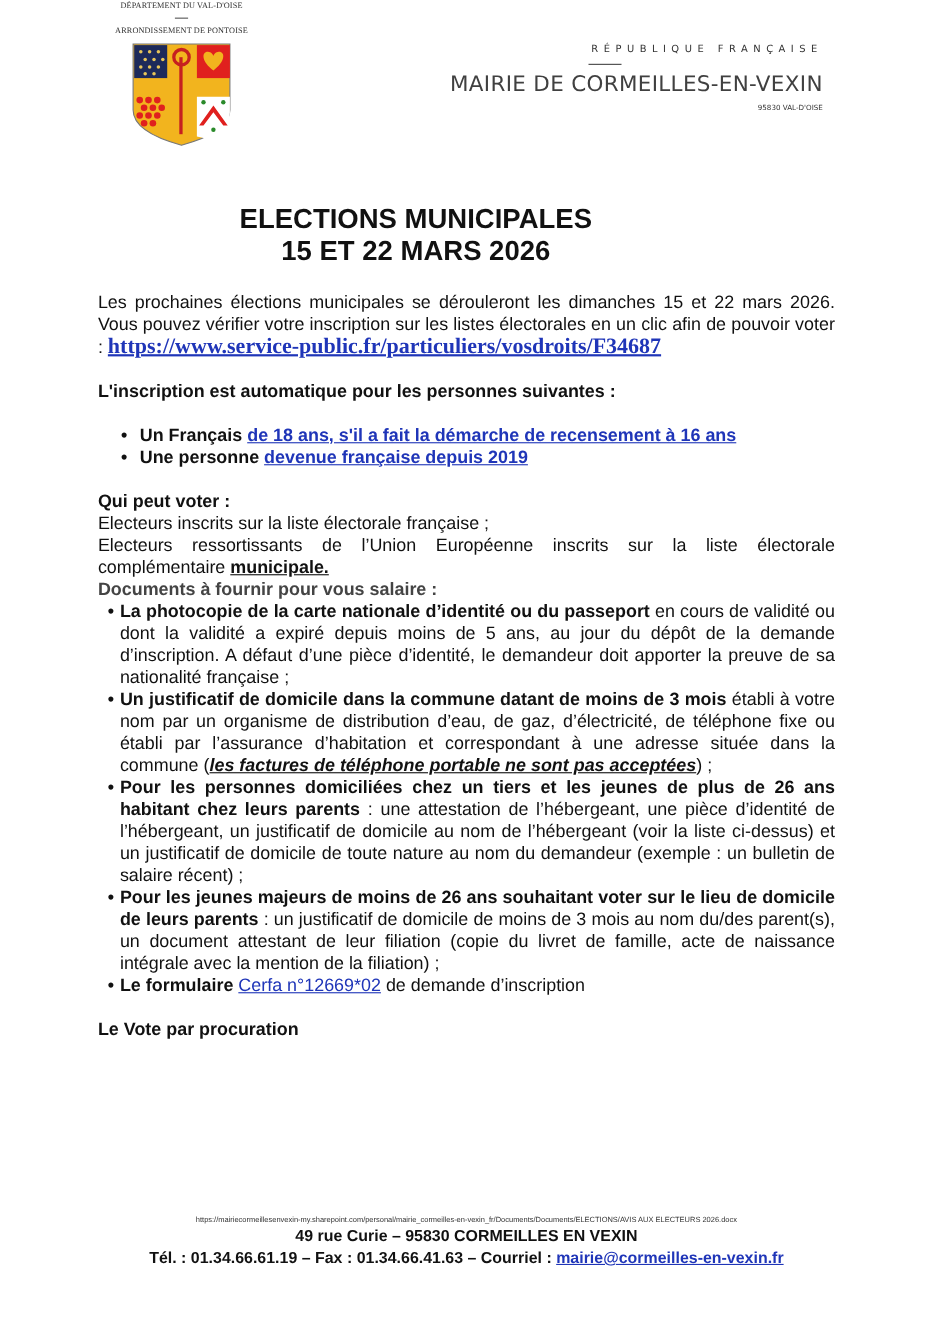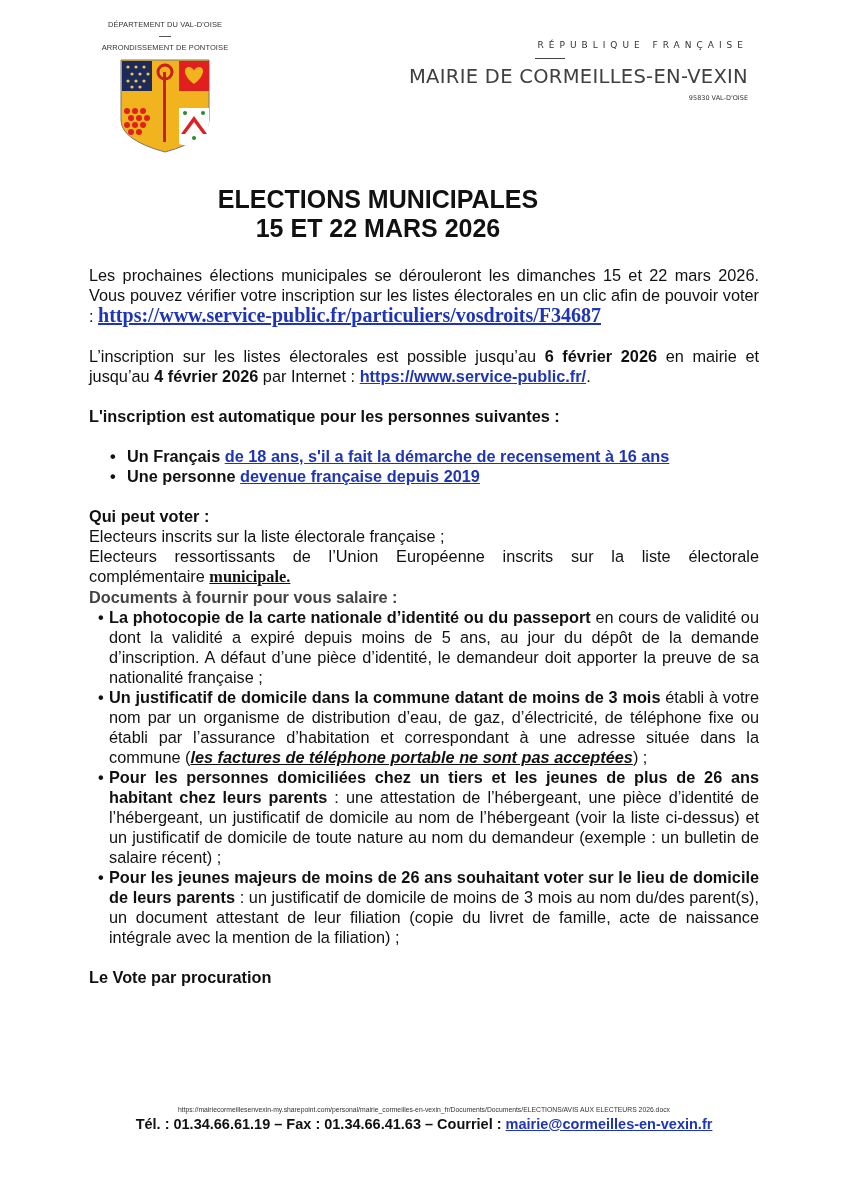--- a/index.html
+++ b/index.html
@@ -1,19 +1,19 @@
 <!DOCTYPE html>
 <html><head>
 <meta charset="utf-8">
 <style>
   html, body { margin: 0; padding: 0; background: #ffffff; }
   body { width: 848px; height: 1200px; position: relative; overflow: hidden;
          font-family: "Liberation Sans", sans-serif; color: #111; }
-  .hdr-left { position: absolute; left: 100px; top: 20px; width: 130px; text-align: center;
-              font-family: Liberation Sans, sans-serif; font-size: 7.5px; color: #333; letter-spacing: 0.1px; }
+  .hdr-left { position: absolute; left: 100px; top: 0; width: 130px; text-align: center;
+              font-family: Liberation Serif, serif; font-size: 7.5px; color: #333; letter-spacing: 0.1px; }
   .hdr-left .dash { width: 12px; height: 1px; background: #555; margin: 7px auto 6px; }
   .crest { display: block; margin: 6px auto 0; }
   .hdr-right { position: absolute; left: 352px; top: 40px; width: 396px; text-align: right;
                font-family: "DejaVu Sans", sans-serif; color: #222; }
   .rep { font-size: 9px; letter-spacing: 5px; color: #333; }
   .rep-line { width: 30px; height: 1px; background: #444; margin: 8px auto 6px; }
   .mairie { font-size: 19.5px; letter-spacing: 0.3px; color: #404040; }
   .zip { font-size: 6.5px; margin-top: 6px; color: #333; }
   .title { position: absolute; left: 0; width: 756px; top: 185px; text-align: center;
            font-weight: bold; font-size: 25px; line-height: 29px; color: #111; }
@@ -24,21 +24,21 @@
   .mt20 { margin-top: 20px !important; }
   .bold { font-weight: bold; }
   ul.auto { margin: 20px 0 0 0; padding: 0 0 0 24px; list-style: none; }
   ul.auto li { position: relative; padding-left: 14px; font-weight: bold; }
   ul.auto li::before { content: "•"; position: absolute; left: -3px; top: 0; font-weight: bold; }
   .docs-h { color: #444; font-weight: bold; margin-top: 20px; }
   ul.docs { margin: 0; padding: 0; list-style: none; }
   ul.docs li { position: relative; padding-left: 20px; text-align: justify; }
   ul.docs li::before { content: "•"; position: absolute; left: 9px; top: 0; font-weight: bold; }
   .biu { font-weight: bold; font-style: italic; text-decoration: underline; }
-  .bu { font-weight: bold; text-decoration: underline; font-family: Liberation Serif, serif; }
+  .bu { font-weight: bold; text-decoration: underline; }
   .footer { position: absolute; left: 0; width: 848px; top: 1106px; text-align: center; }
   .foot-url { font-size: 6.8px; color: #333; }
   .foot-addr { font-weight: bold; font-size: 14.5px; line-height: 18px; margin-top: 2px; }
 </style>
 </head>
 <body>
 
 <div class="hdr-left">
   <div>DÉPARTEMENT DU VAL-D'OISE</div>
   <div class="dash"></div>
@@ -94,39 +94,40 @@
 </div>
 
 <div class="title">
   <div>ELECTIONS MUNICIPALES</div>
   <div>15 ET 22 MARS 2026</div>
 </div>
 
 <div class="content">
   <p><span>Les prochaines élections municipales se dérouleront les dimanches 15 et 22 mars 2026. Vous pouvez vérifier votre inscription sur les listes électorales en un clic afin de pouvoir voter : </span><a class="serif-link">https://www.service-public.fr/particuliers/vosdroits/F34687</a></p>
 
-  <p class="mt20"><span>L’inscription sur les listes électorales est possible jusqu’au </span><b>6 février 2026</b><span> en mairie et jusqu’au </span><b>4 février 2026</b><span> par Internet : </span><a class="bold">https://www.service-public.fr/</a><span>.</span></p>
 
   <p class="mt20 bold">L'inscription est automatique pour les personnes suivantes :</p>
   <ul class="auto">
     <li><span>Un Français </span><a>de 18 ans, s'il a fait la démarche de recensement à 16 ans</a></li>
     <li><span>Une personne </span><a>devenue française depuis 2019</a></li>
   </ul>
 
   <p class="mt20 bold">Qui peut voter :</p>
   <p>Electeurs inscrits sur la liste électorale française ;</p>
   <p><span>Electeurs ressortissants de l’Union Européenne inscrits sur la liste électorale complémentaire </span><span class="bu">municipale.</span></p>
 
   <p class="docs-h">Documents à fournir pour vous salaire :</p>
   <ul class="docs">
     <li><b>La photocopie de la carte nationale d’identité ou du passeport</b><span> en cours de validité ou dont la validité a expiré depuis moins de 5 ans, au jour du dépôt de la demande d’inscription. A défaut d’une pièce d’identité, le demandeur doit apporter la preuve de sa nationalité française ;</span></li>
     <li><b>Un justificatif de domicile dans la commune datant de moins de 3 mois</b><span> établi à votre nom par un organisme de distribution d’eau, de gaz, d’électricité, de téléphone fixe ou établi par l’assurance d’habitation et correspondant à une adresse située dans la commune (</span><span class="biu">les factures de téléphone portable ne sont pas acceptées</span><span>) ;</span></li>
     <li><b>Pour les personnes domiciliées chez un tiers et les jeunes de plus de 26 ans habitant chez leurs parents</b><span> : une attestation de l’hébergeant, une pièce d’identité de l’hébergeant, un justificatif de domicile au nom de l’hébergeant (voir la liste ci-dessus) et un justificatif de domicile de toute nature au nom du demandeur (exemple : un bulletin de salaire récent) ;</span></li>
     <li><b>Pour les jeunes majeurs de moins de 26 ans souhaitant voter sur le lieu de domicile de leurs parents</b><span> : un justificatif de domicile de moins de 3 mois au nom du/des parent(s), un document attestant de leur filiation (copie du livret de famille, acte de naissance intégrale avec la mention de la filiation) ;</span></li>
+    <li><b>Le formulaire </b><a>Cerfa n°12669*02</a><span> de demande d’inscription</span></li>
   </ul>
 
   <p class="bold" style="margin-top:20px">Le Vote par procuration</p>
 </div>
 
 <div class="footer">
   <div class="foot-url">https://mairiecormeillesenvexin-my.sharepoint.com/personal/mairie_cormeilles-en-vexin_fr/Documents/Documents/ELECTIONS/AVIS AUX ELECTEURS 2026.docx</div>
+  <div class="foot-addr">49 rue Curie – 95830 CORMEILLES EN VEXIN</div>
   <div class="foot-addr"><span>Tél. : 01.34.66.61.19 – Fax : 01.34.66.41.63 – Courriel : </span><a>mairie@cormeilles-en-vexin.fr</a></div>
 </div>
 
 </body></html>

